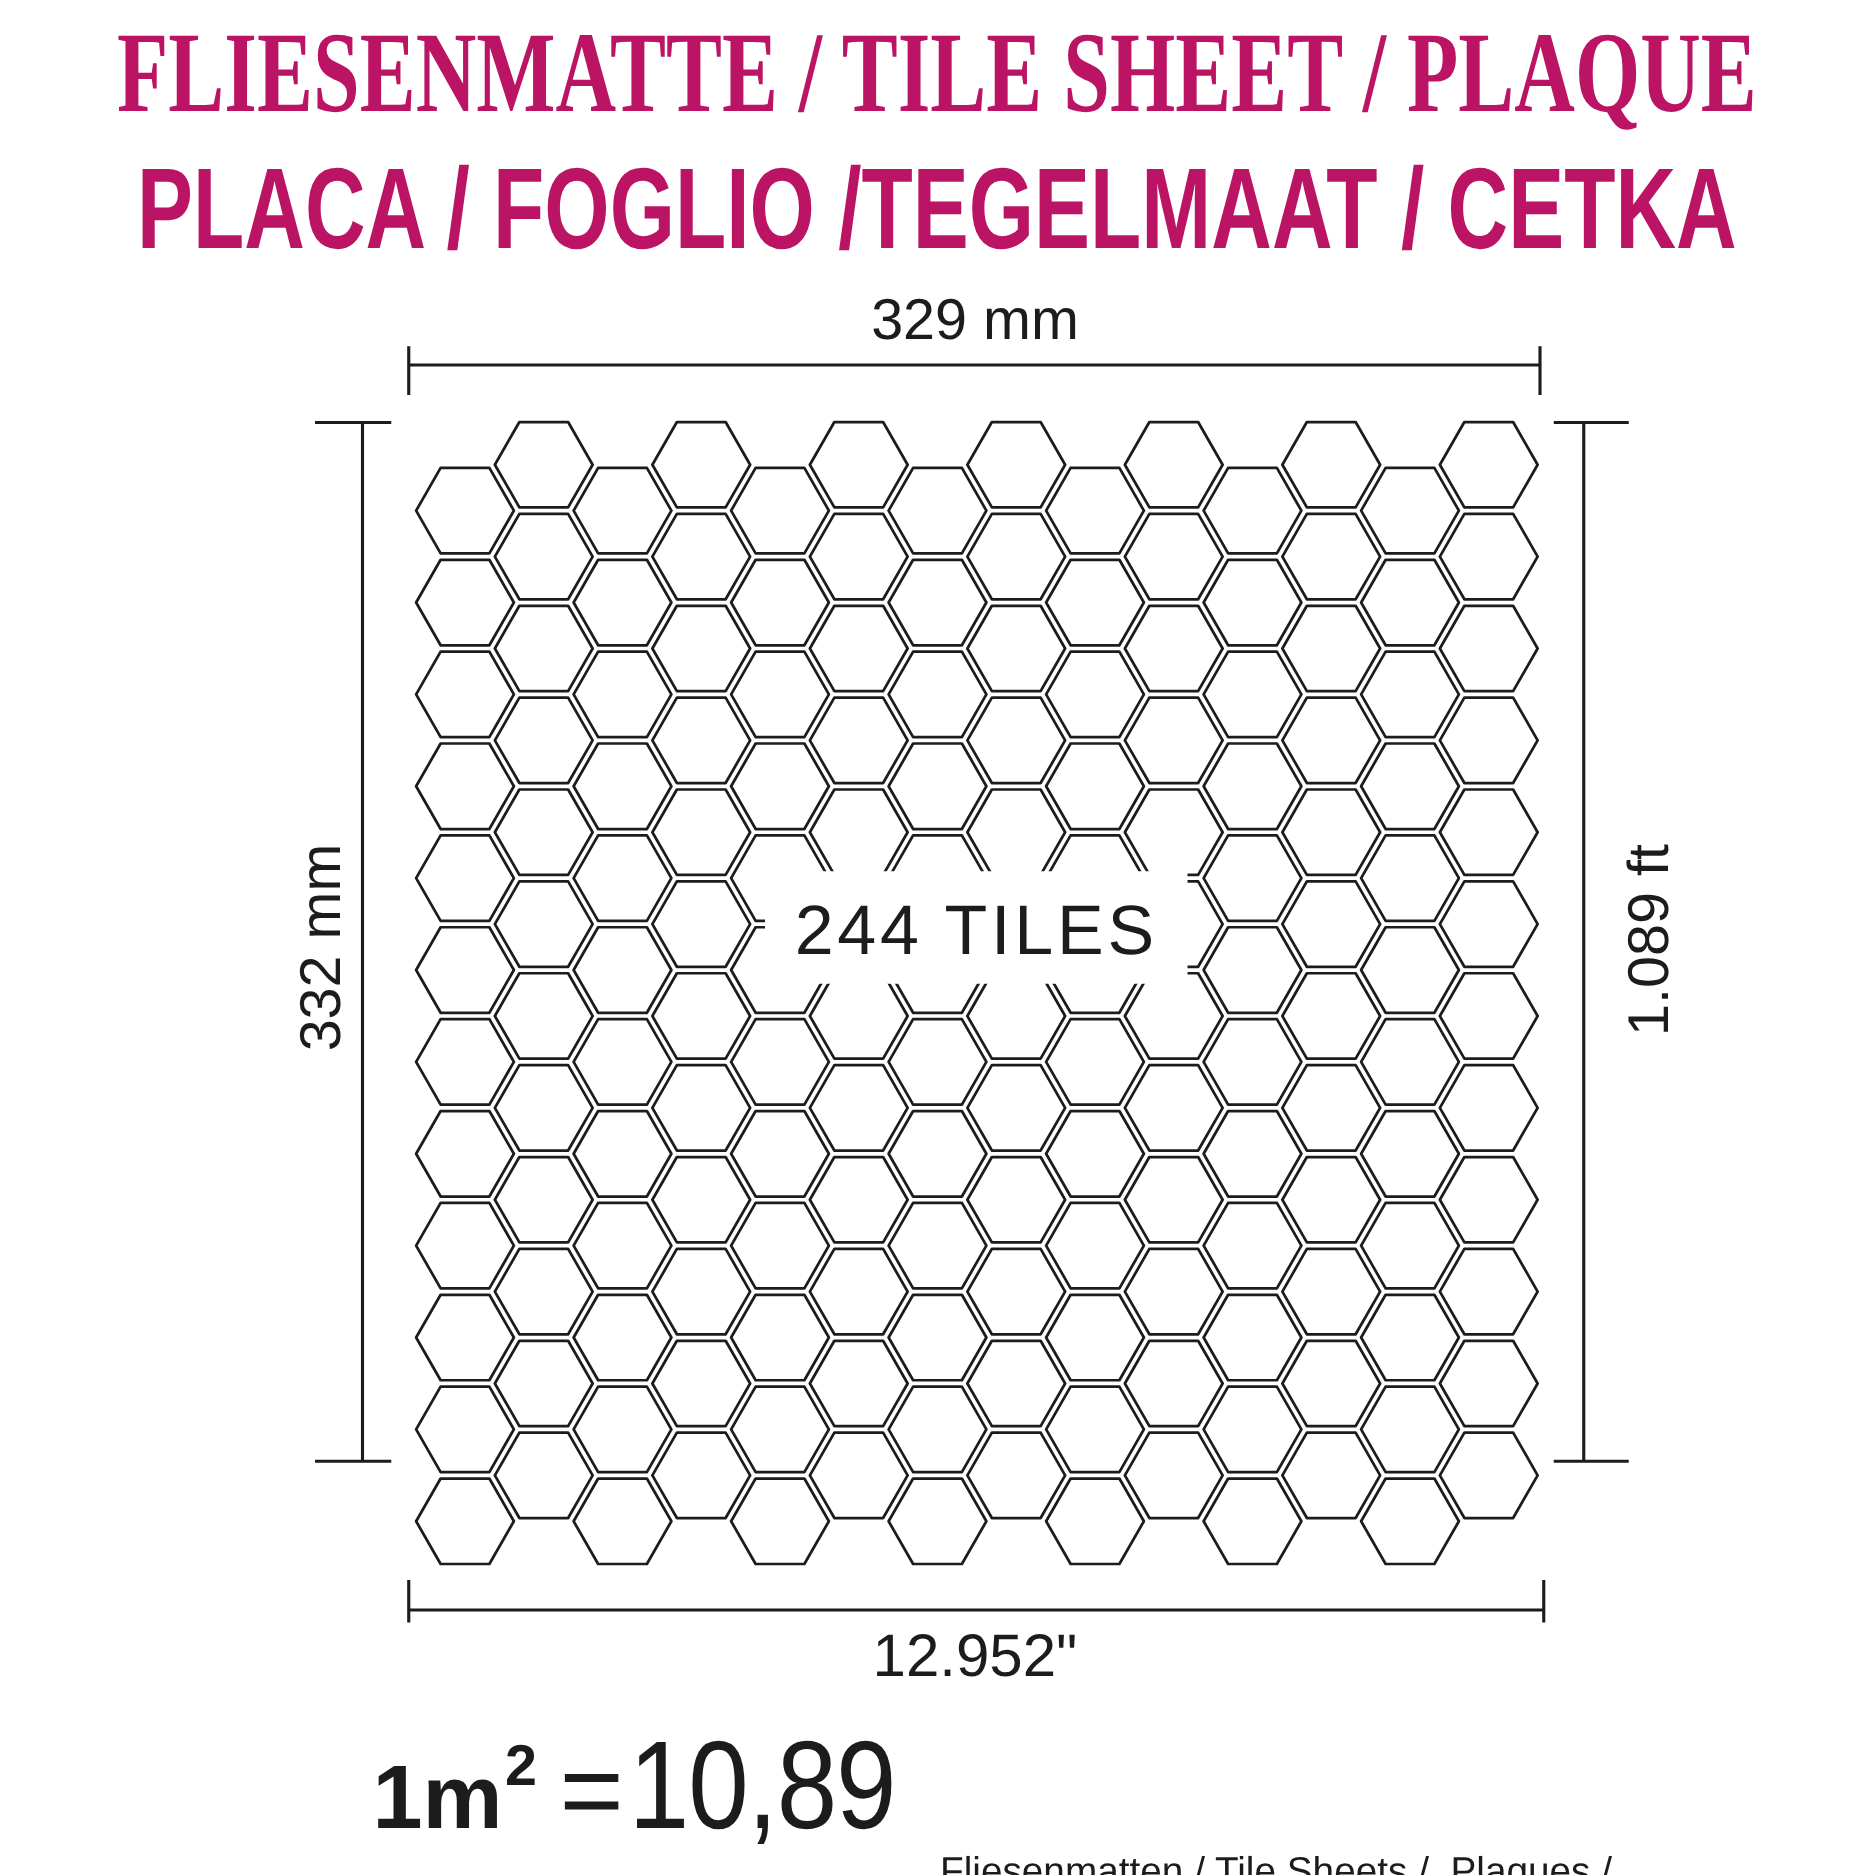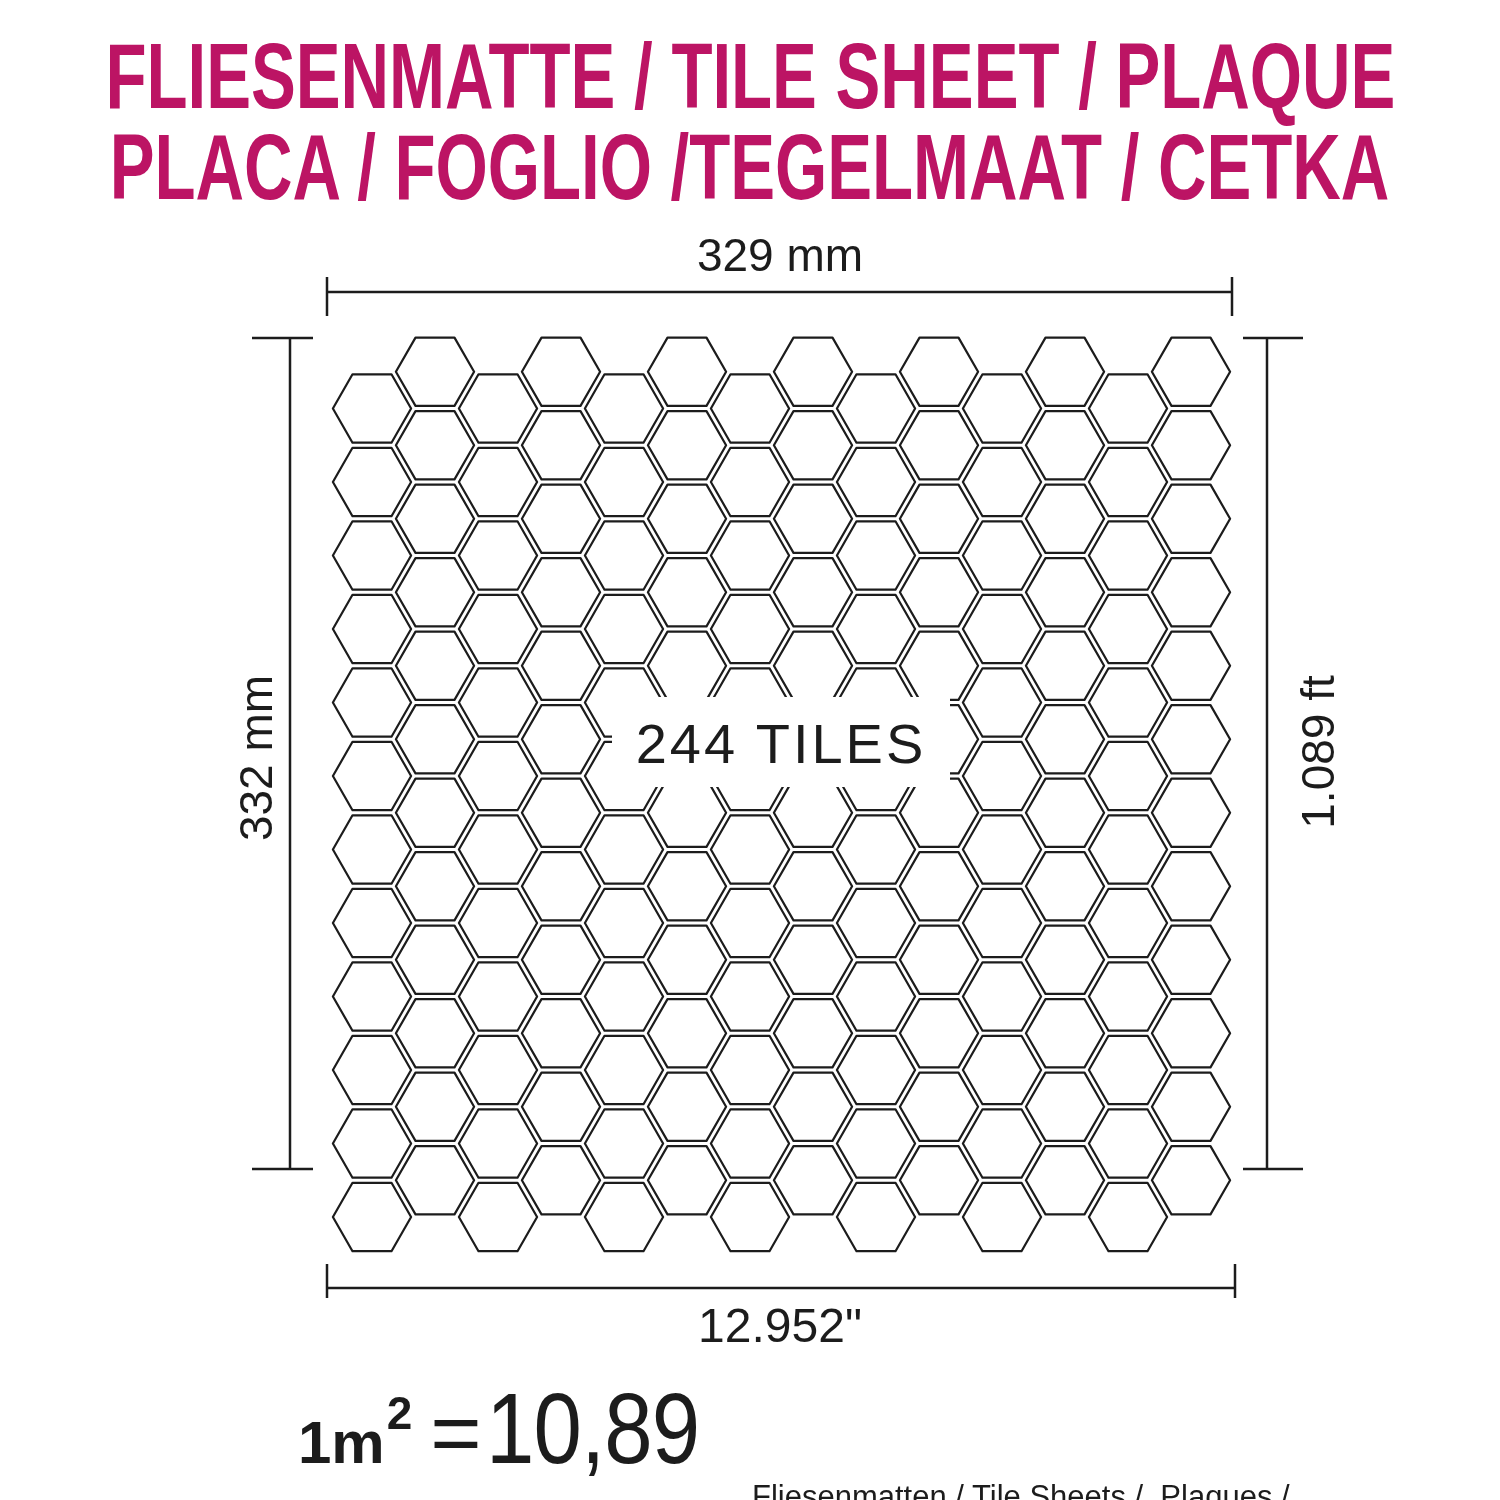--- a/index.html
+++ b/index.html
@@ -14,21 +14,21 @@
   .abs{position:absolute;}
   
   .title-line{
     left:0;width:1500px;
     display:flex;justify-content:center;
     font-weight:bold;font-size:92px;line-height:92px;
     color:#BC1464;
     white-space:pre;
   }
   .title-line>span{display:inline-block;transform:scaleX(0.73);transform-origin:center;}
-  #title1{top:30px;}
+  #title1{top:12px;font-family:Liberation Serif, serif;}
   #title2{top:121px;}
   
   .dim-label{
     font-size:46px;line-height:50px;text-align:center;
     color:#1C1C1C;white-space:pre;
   }
   #dim-top{left:580px;top:230px;width:400px;text-align:center;}
   #dim-bottom{left:580px;top:1301px;width:400px;font-size:48px;}
   #dim-left{left:106px;top:733px;width:300px;height:50px;transform:rotate(-90deg);}
   #dim-right{left:1168px;top:727px;width:300px;height:50px;transform:rotate(-90deg);}
@@ -37,21 +37,21 @@
     left:612px;top:700px;width:338px;height:86px;
     display:flex;align-items:center;justify-content:center;
     font-size:56px;letter-spacing:3px;color:#1C1C1C;white-space:pre;
   }
   
   #formula{
     left:298px;top:1378px;
     display:flex;align-items:baseline;
     line-height:1;white-space:pre;
   }
-  #formula .area{font-size:60px;font-weight:bold;}
+  #formula .area{font-size:72px;font-weight:bold;}
   #formula .sup{font-size:46px;font-weight:bold;display:inline-block;transform:translateY(-34px);margin-left:2px;}
   #formula .eq{font-size:88px;margin-left:18px;margin-right:4px;}
   #formula .val{font-size:100px;display:inline-block;transform:scaleX(0.87);transform-origin:left center;letter-spacing:-1px;}
   
   #units{
     left:752px;top:1384px;width:560px;
     font-size:31px;line-height:45px;color:#1C1C1C;white-space:pre;
   }
   svg{position:absolute;left:0;top:0;}
 </style>

